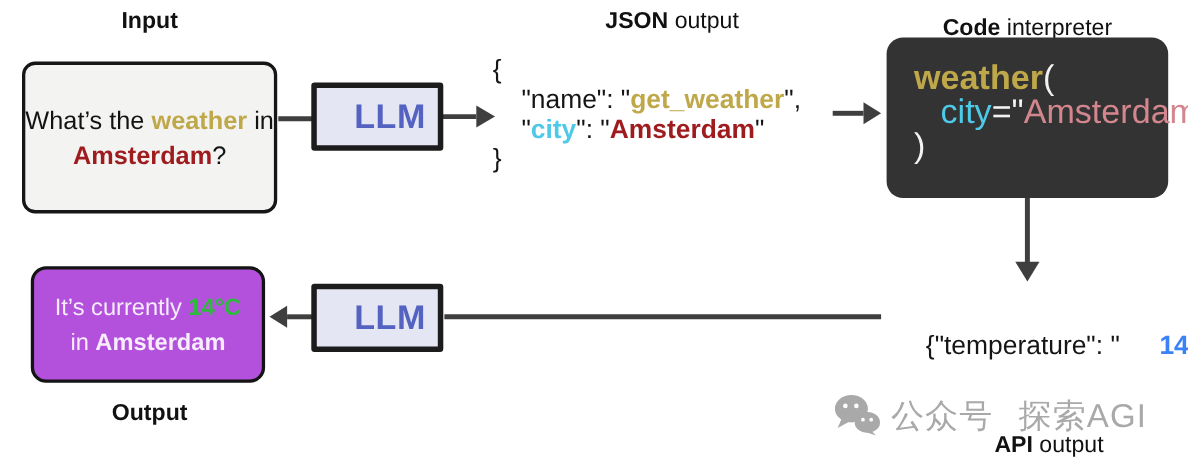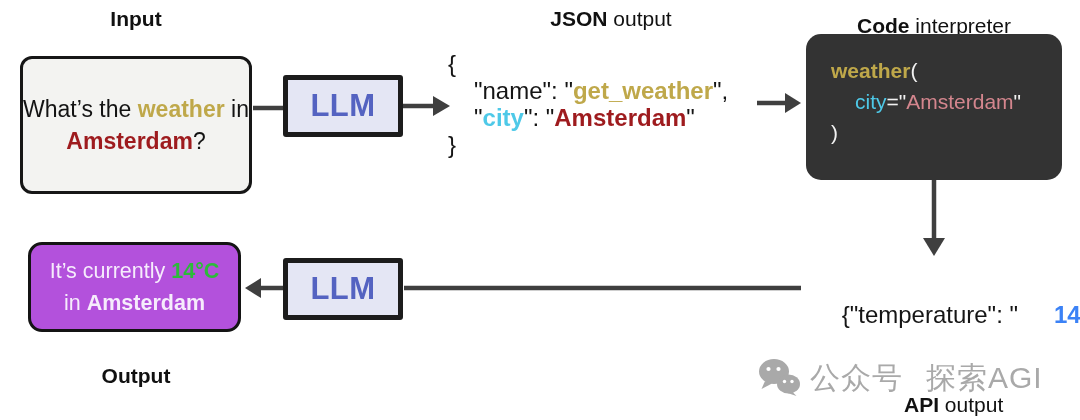--- a/index.html
+++ b/index.html
@@ -15,42 +15,42 @@
 
   .input-box {
     left:20px; top:56px; width:232px; height:138px; box-sizing:border-box;
     background:#f3f3f1; border:3.5px solid #161616; border-radius:12px;
     display:flex; align-items:center; justify-content:center; text-align:center;
     font-size:23px; line-height:1.4; color:#131313;
   }
   .llm-box {
     width:120px; height:62px; box-sizing:border-box;
     background:#e4e6f4; border:5px solid #1c1c1c; border-radius:3px;
-    display:flex; align-items:center; justify-content:center;
-    font-size:31px; font-weight:700; color:#5463c1; letter-spacing:0.5px;
+    display:flex; align-items:center; 
+    font-size:31px; font-weight:700; color:#5463c1; letter-spacing:0.5px;padding-left:34px;
   }
   .llm1 { left:283px; top:75px; }
   .llm2 { left:283px; top:258px; }
 
   .json-code { left:448px; top:50px; font-size:24px; line-height:27px; color:#151515; }
   .json-code .row { white-space:pre; }
   .json-code .ind { padding-left:26px; }
 
   .code-box {
     left:806px; top:34px; width:256px; height:146px; box-sizing:border-box;
     background:#333333; border-radius:15px; color:#f2f2f2;
-    font-size:21px; line-height:31px; padding:21px 0 0 25px;
+    font-size:31px; line-height:31px; padding:21px 0 0 25px;
   }
   .code-box .row { white-space:pre; }
   .code-box .ind { padding-left:24px; }
 
   .temp-text { left:815px; top:273px; font-size:24px; color:#151515; white-space:pre; }
 
   .purple-box {
-    left:28px; top:242px; width:213px; height:90px; box-sizing:border-box;
+    left:28px; top:242px; width:213px; height:106px; box-sizing:border-box;
     background:#b351dc; border:3.5px solid #141414; border-radius:14px;
     display:flex; flex-direction:column; align-items:center; justify-content:center;
     font-size:21.5px; line-height:1.5; color:#f6ecfc; text-align:center;
   }
 
   .lbl-input  { left:56px;  top:7px;   width:160px; }
   .lbl-json   { left:491px; top:7px;   width:240px; }
   .lbl-code   { left:818px; top:14px;   width:232px; }
   .lbl-output { left:56px;  top:364px; width:160px; }
   .lbl-api    { left:904px; top:365px; z-index:3;margin-top:28px; }

